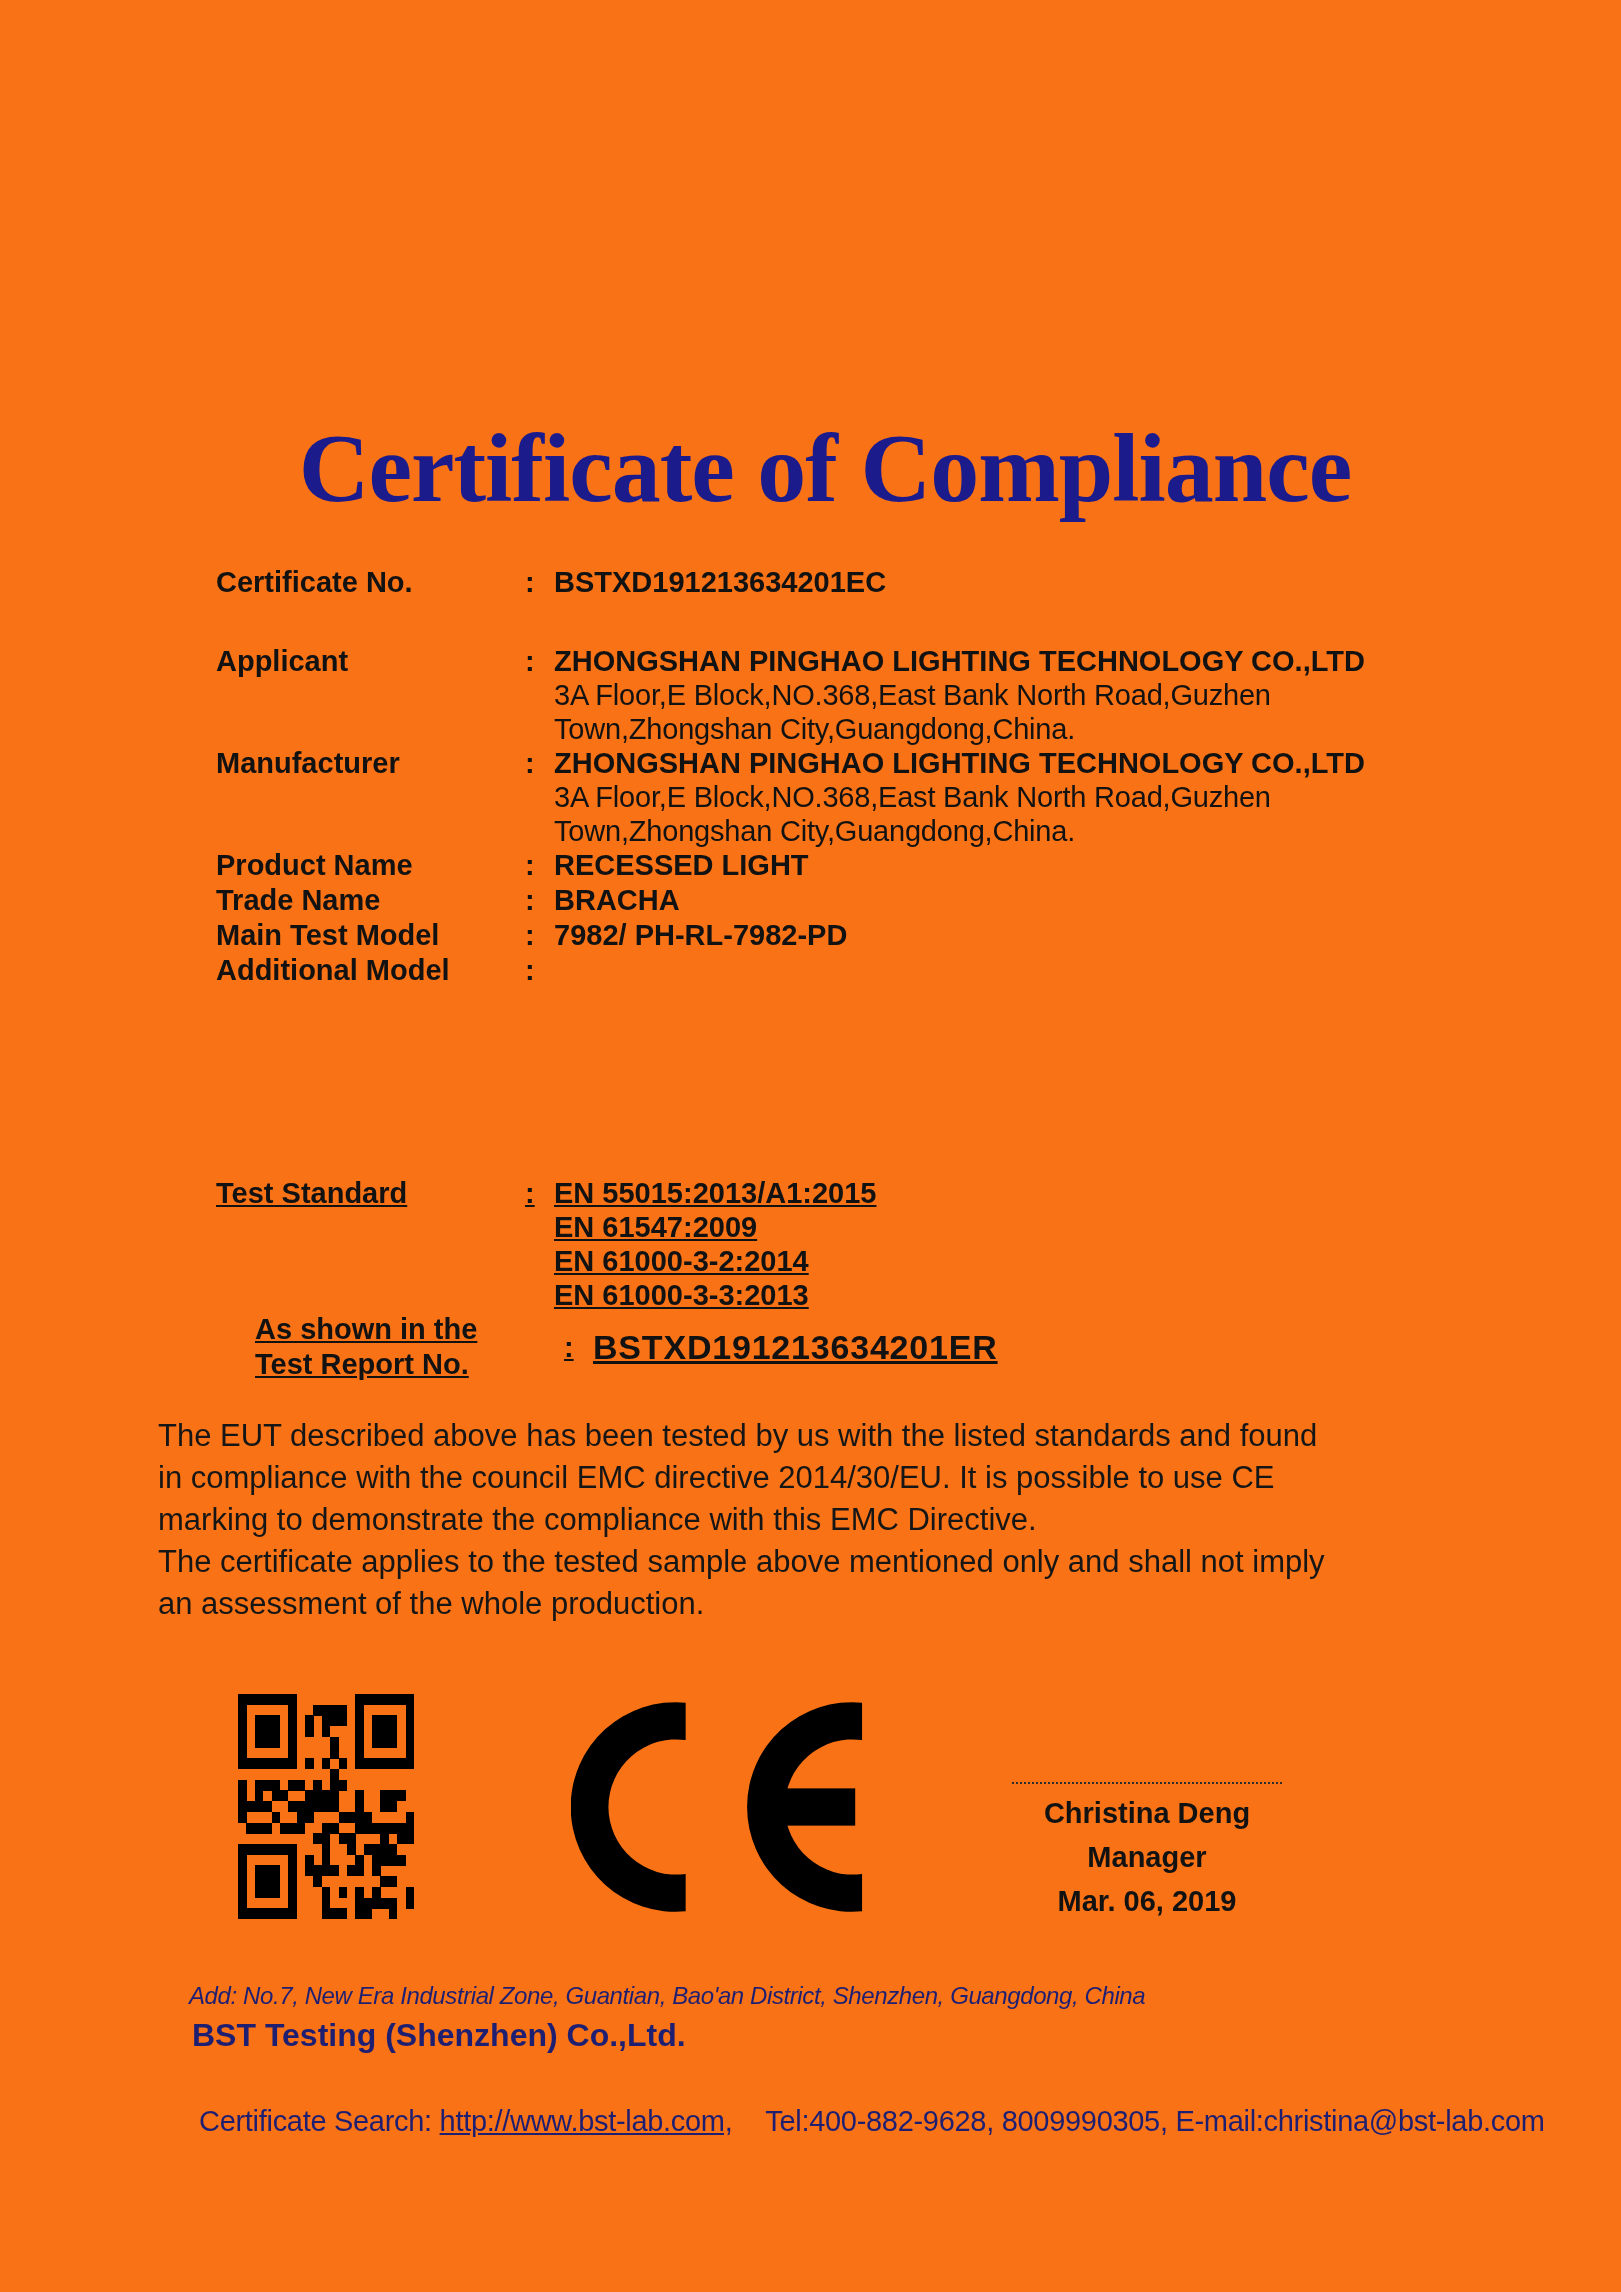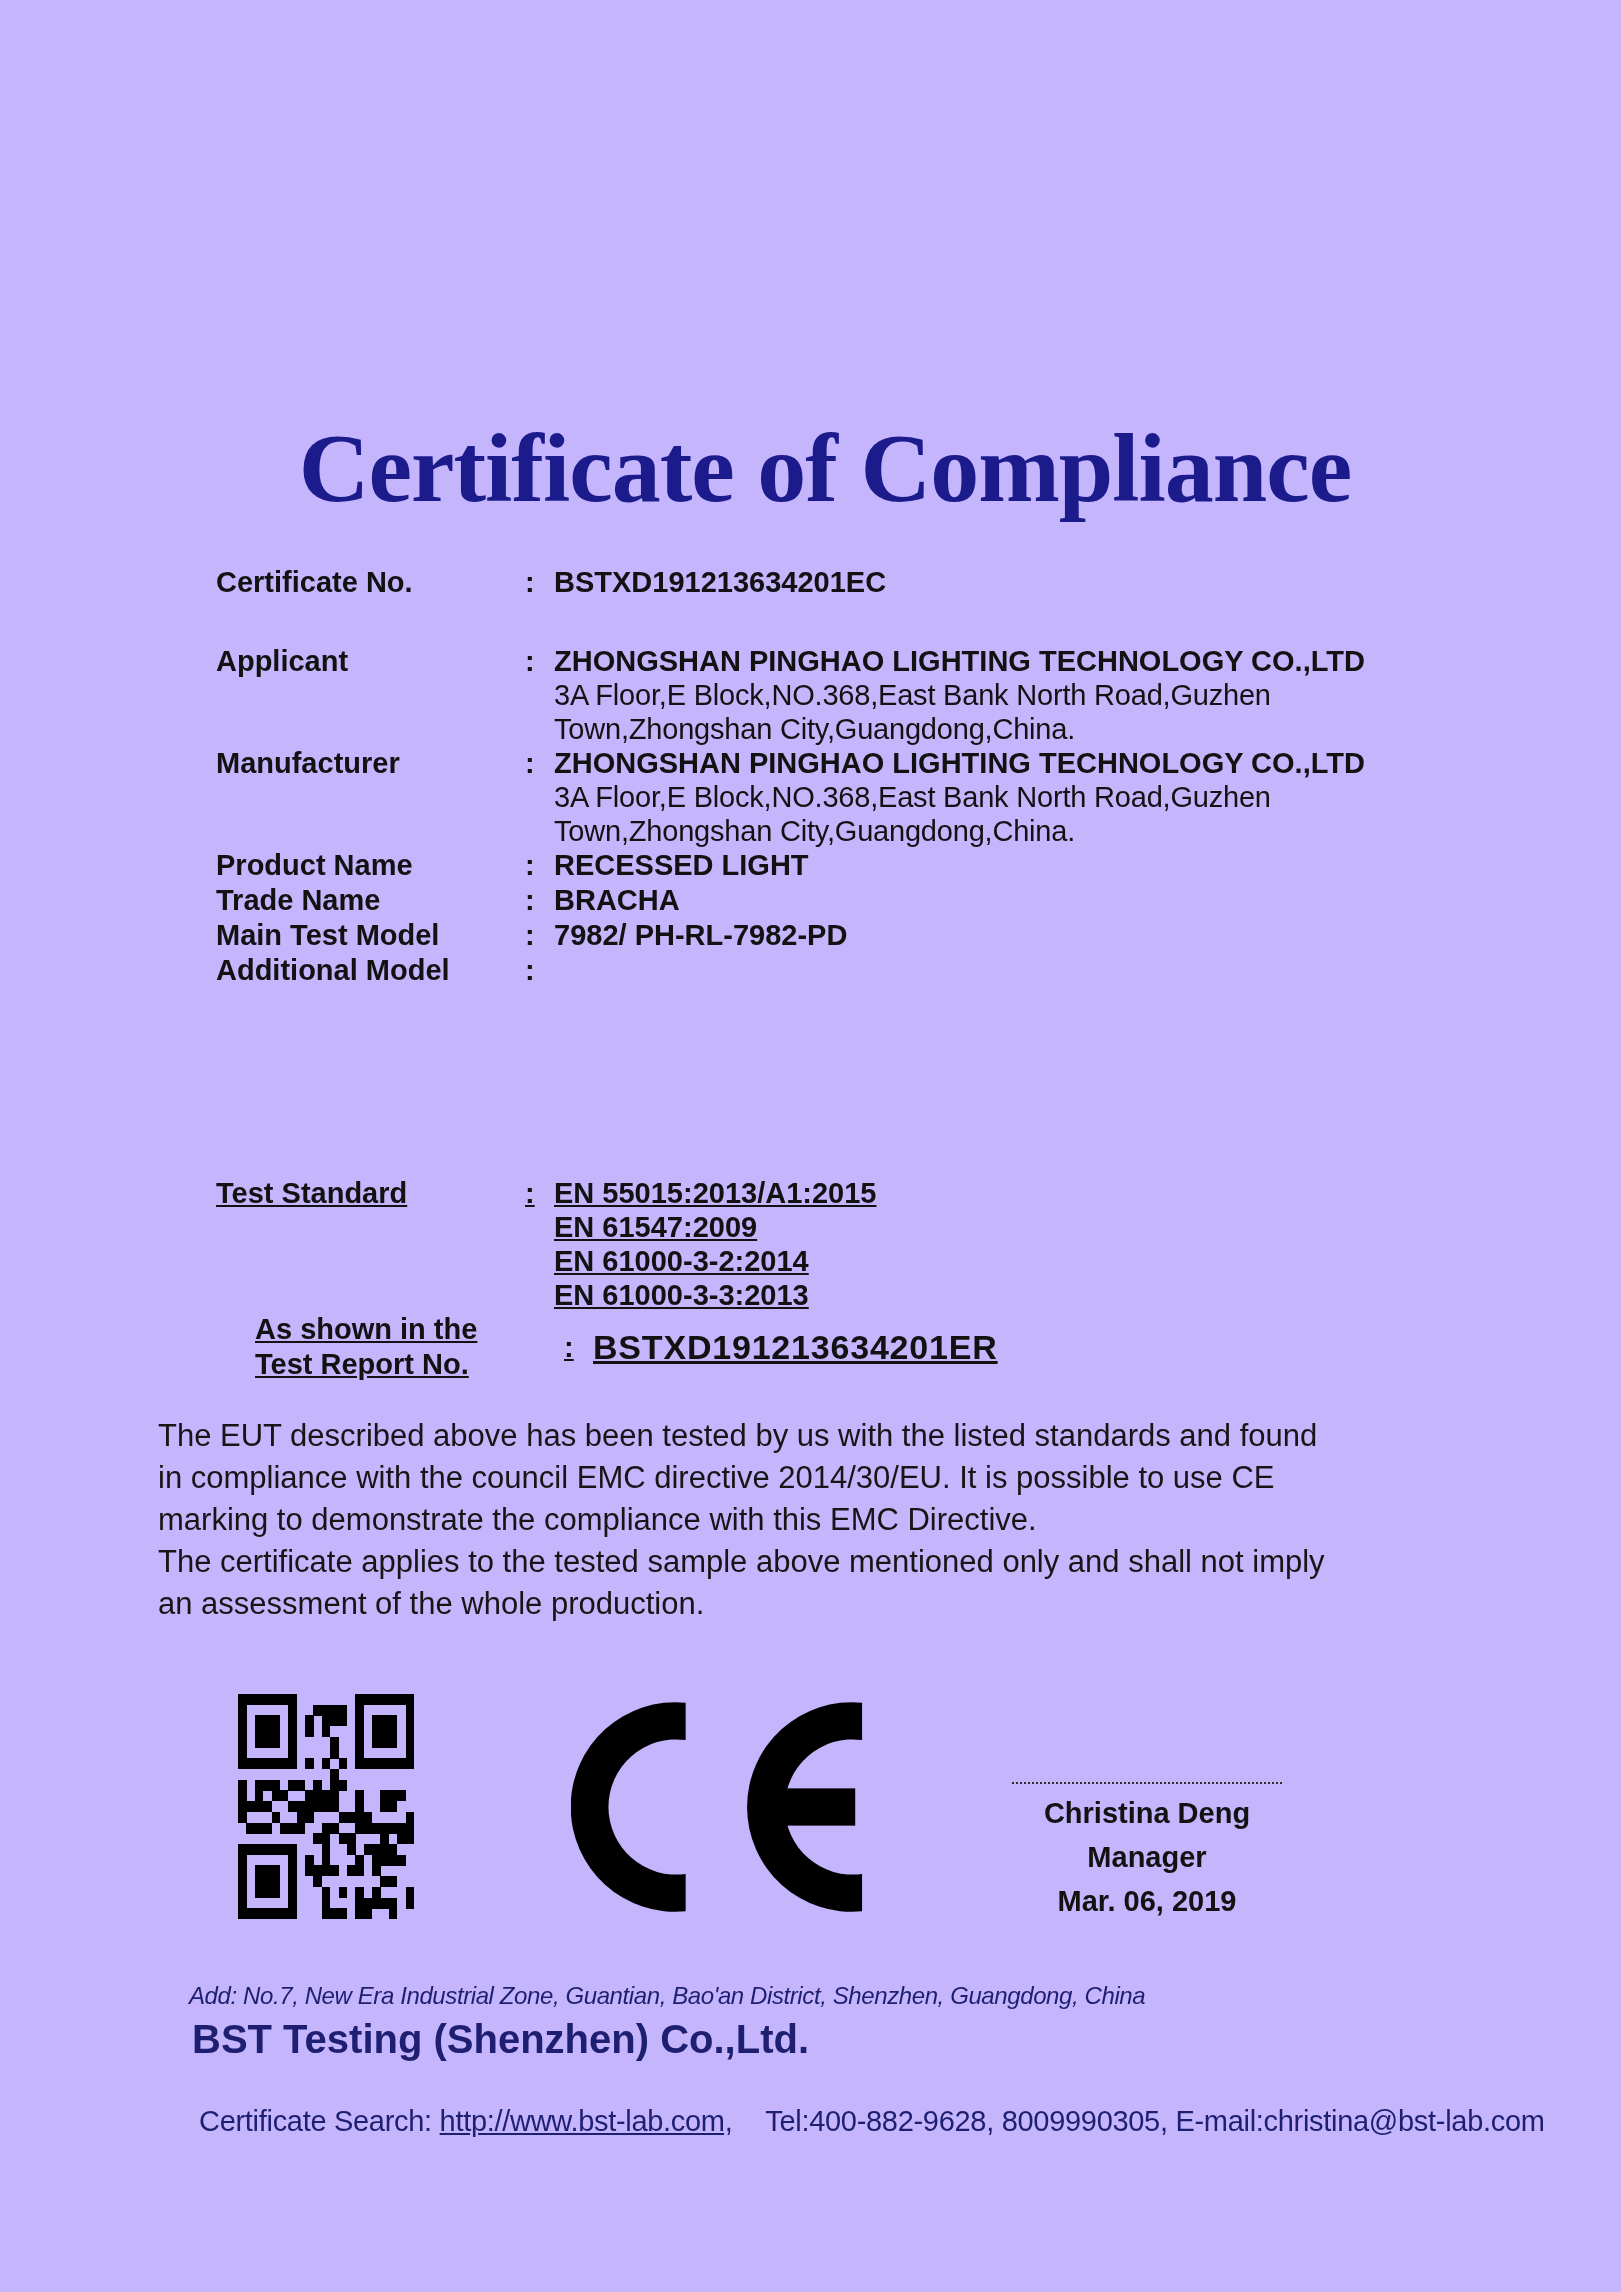--- a/index.html
+++ b/index.html
@@ -5,21 +5,21 @@
   :root{
     --navy:#1b1b8c;
     --footer-navy:#1f1f72;
     --ink:#121212;
   }
   html,body{margin:0;padding:0;background:#888;}
   .page{
     position:relative;
     width:1621px;height:2293px;
     margin:0 auto;
-    background:#c4b5fd;
+    background:#f97316;
     font-family:"Liberation Sans",sans-serif;
     color:var(--ink);
     overflow:hidden;
   }
   .title{
     position:absolute;top:412px;left:29px;width:1592px;
     text-align:center;
     font-family:"Liberation Serif",serif;
     font-weight:bold;
     font-size:98px;
@@ -50,21 +50,21 @@
   .sig{
     position:absolute;left:1000px;top:1764px;width:294px;
     text-align:center;font-weight:bold;font-size:29px;line-height:44px;
   }
   .sig-line{
     height:0;border-top:2.9px dotted #2e2e2e;
     margin:17.6px 11.8px 7.8px 11.8px;
   }
   .footer-company{
     position:absolute;left:192px;top:2017px;
-    font-size:40px;font-weight:bold;color:var(--footer-navy);white-space:nowrap;
+    font-size:32px;font-weight:bold;color:var(--footer-navy);white-space:nowrap;
   }
   .footer-address{
     position:absolute;left:189px;top:1982px;
     font-size:24px;color:var(--footer-navy);letter-spacing:-0.4px;white-space:nowrap;font-style:italic;
   }
   .footer-search{
     position:absolute;left:192px;top:2105px;
     font-size:29px;color:var(--footer-navy);letter-spacing:-0.3px;white-space:nowrap;margin-left:7px;
   }
   .footer-search .url{

